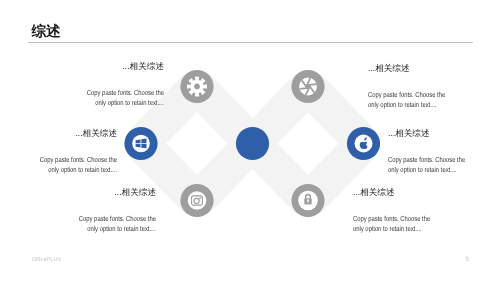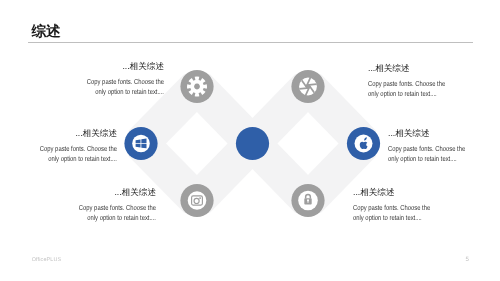--- a/index.html
+++ b/index.html
@@ -9,21 +9,21 @@
   .slide{position:relative;width:500px;height:249px;background:#fff;}
 
   .title{position:absolute;left:31.5px;top:24.5px;font-size:14.6px;font-weight:bold;
          color:#1a1a1a;letter-spacing:0px;line-height:15px;}
   .rule{position:absolute;left:28px;top:42px;width:445px;height:1px;background:#bfbfbf;}
 
   .diagram{position:absolute;left:0;top:0;width:500px;height:281px;}
 
   .txt{position:absolute;width:150px;}
   .txt .h{font-size:8.6px;font-weight:normal;color:#262626;line-height:10px;white-space:nowrap;}
-  .txt .b{font-size:7.2px;color:#383838;line-height:10.4px;margin-top:6px;}
+  .txt .b{font-size:7.2px;color:#383838;line-height:10.4px;margin-top:17px;}
   .txt .b div{white-space:nowrap;display:block;}
   .txt.r{text-align:right;}
   .txt.r .b div{transform:scaleX(0.815);transform-origin:right center;}
   .txt.l{text-align:left;}
   .txt.l .b div{transform:scaleX(0.815);transform-origin:left center;}
 
   .footer-left{position:absolute;left:31.7px;top:257.2px;font-size:5.4px;color:#c2c2c2;letter-spacing:.15px;}
   .footer-right{position:absolute;left:465.4px;top:255.6px;font-size:6.2px;color:#bfbfbf;}
 </style>
 </head>

